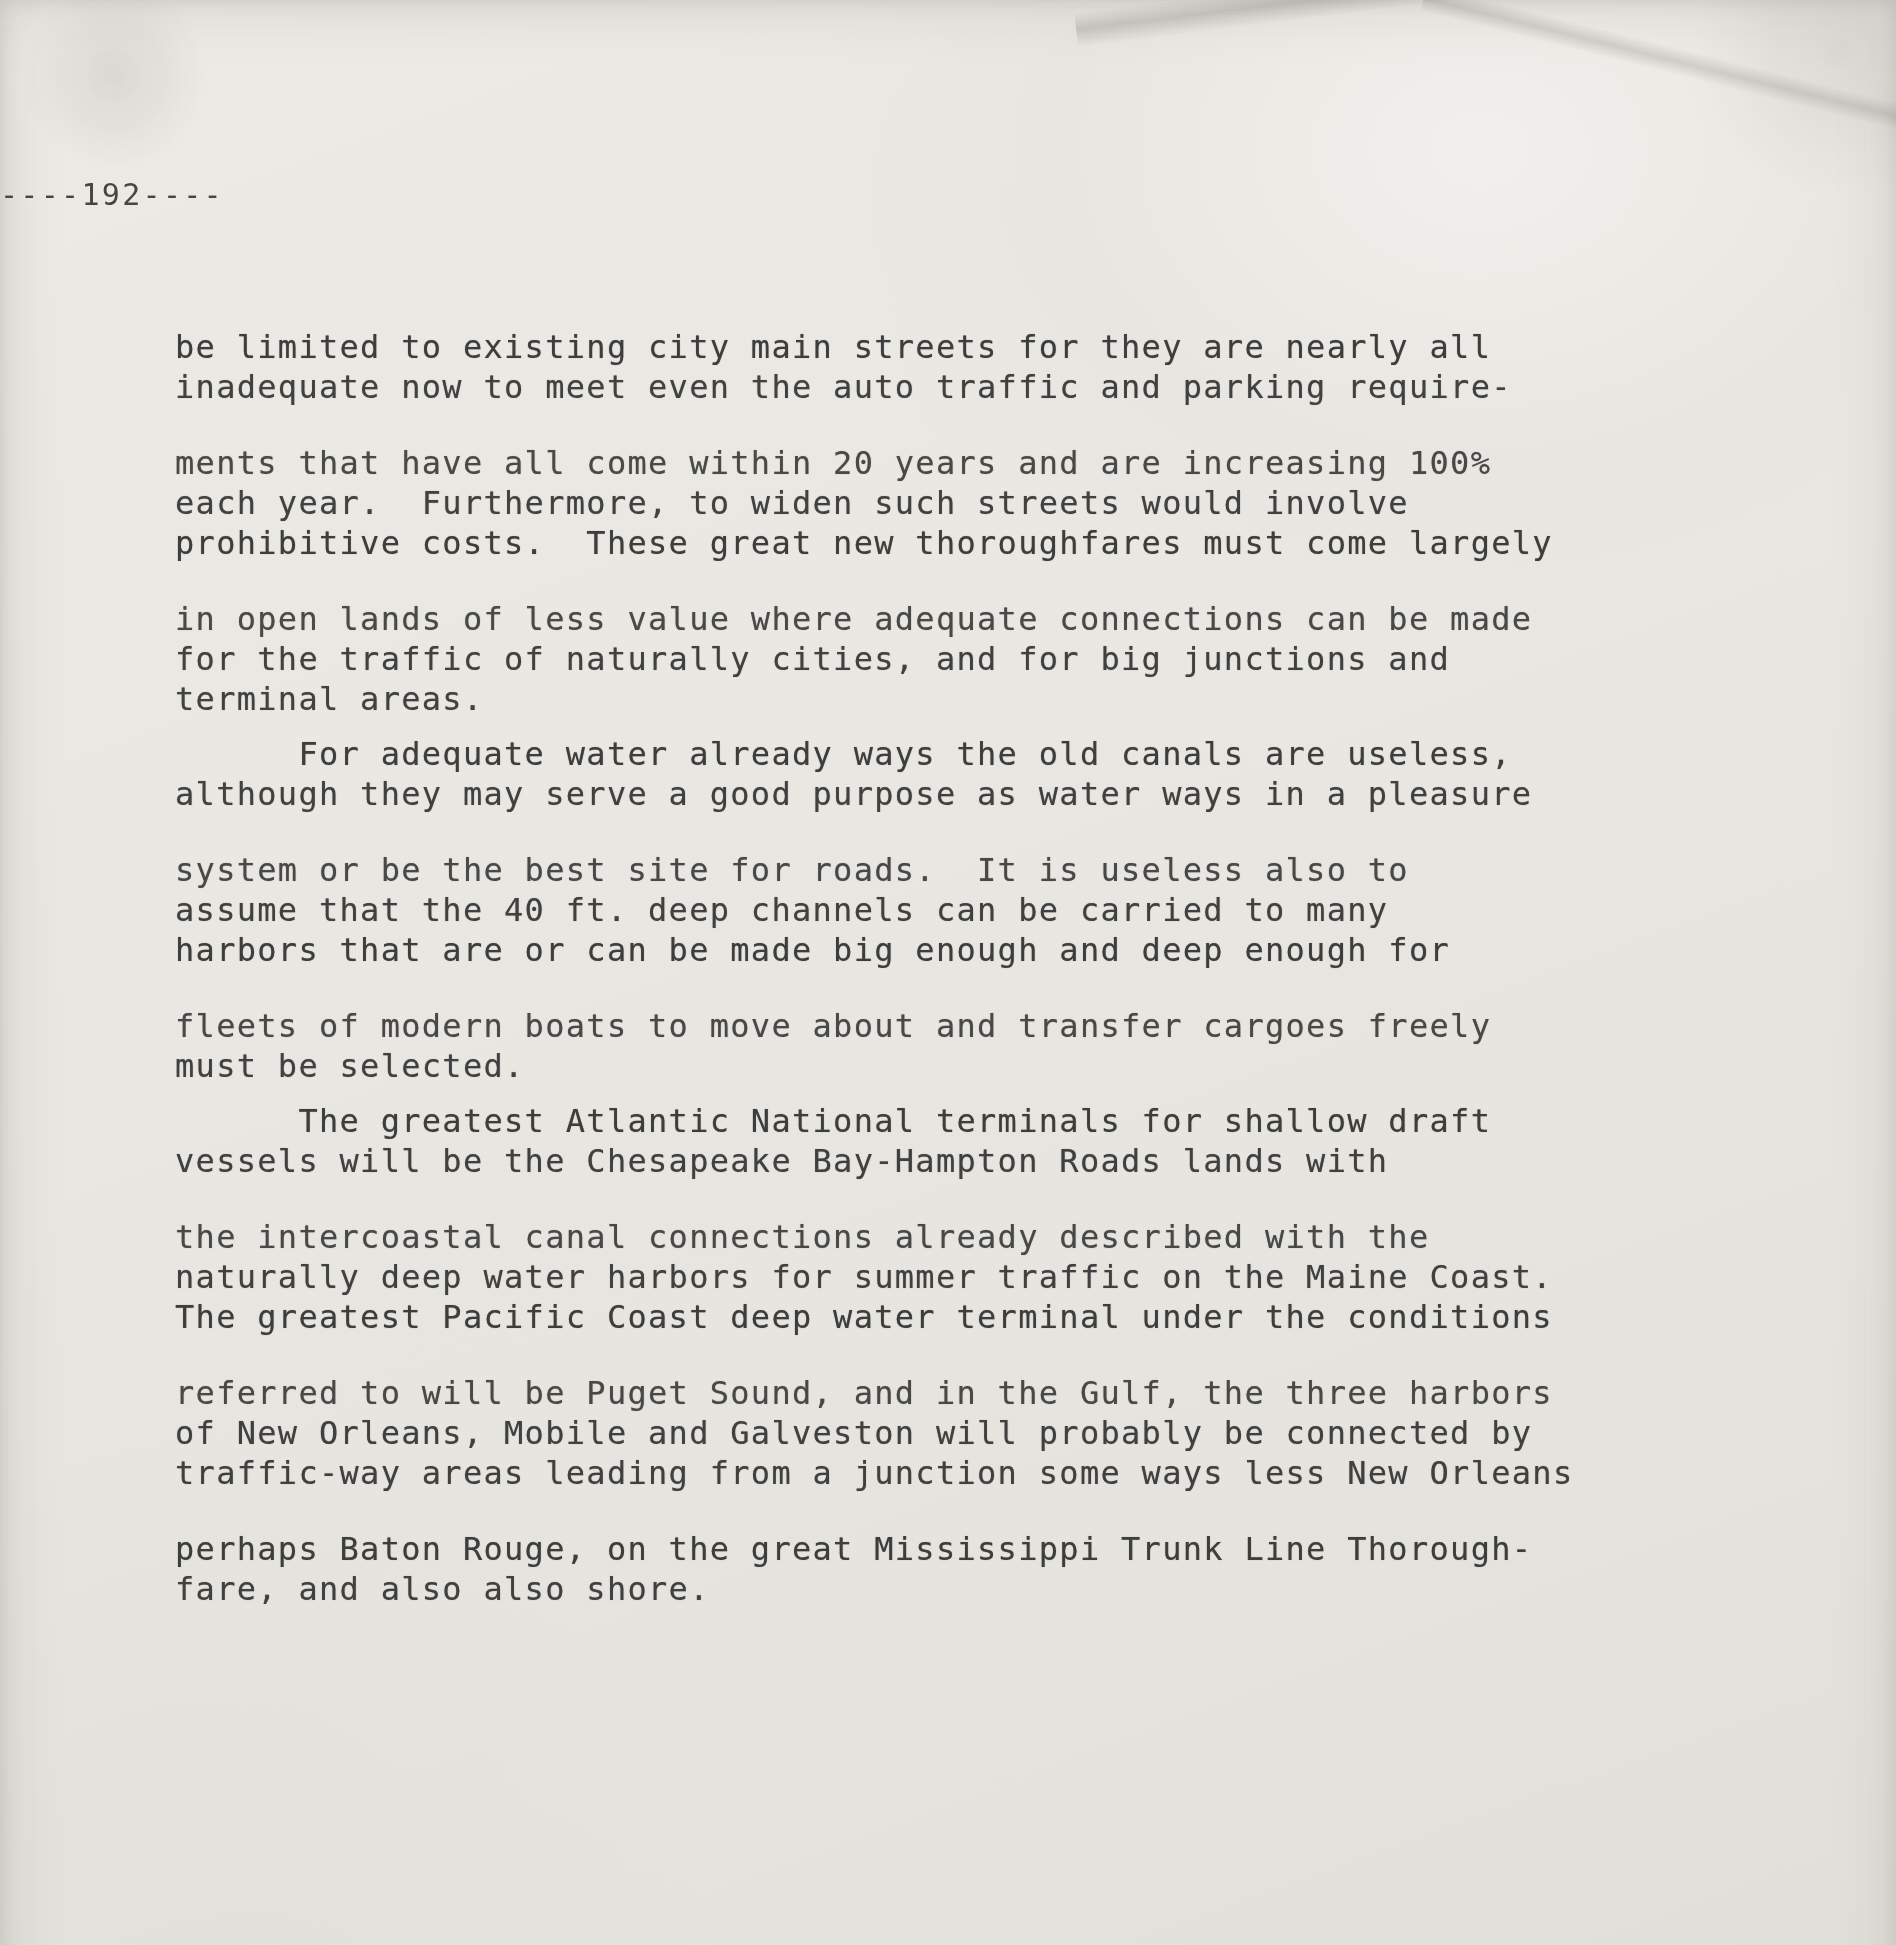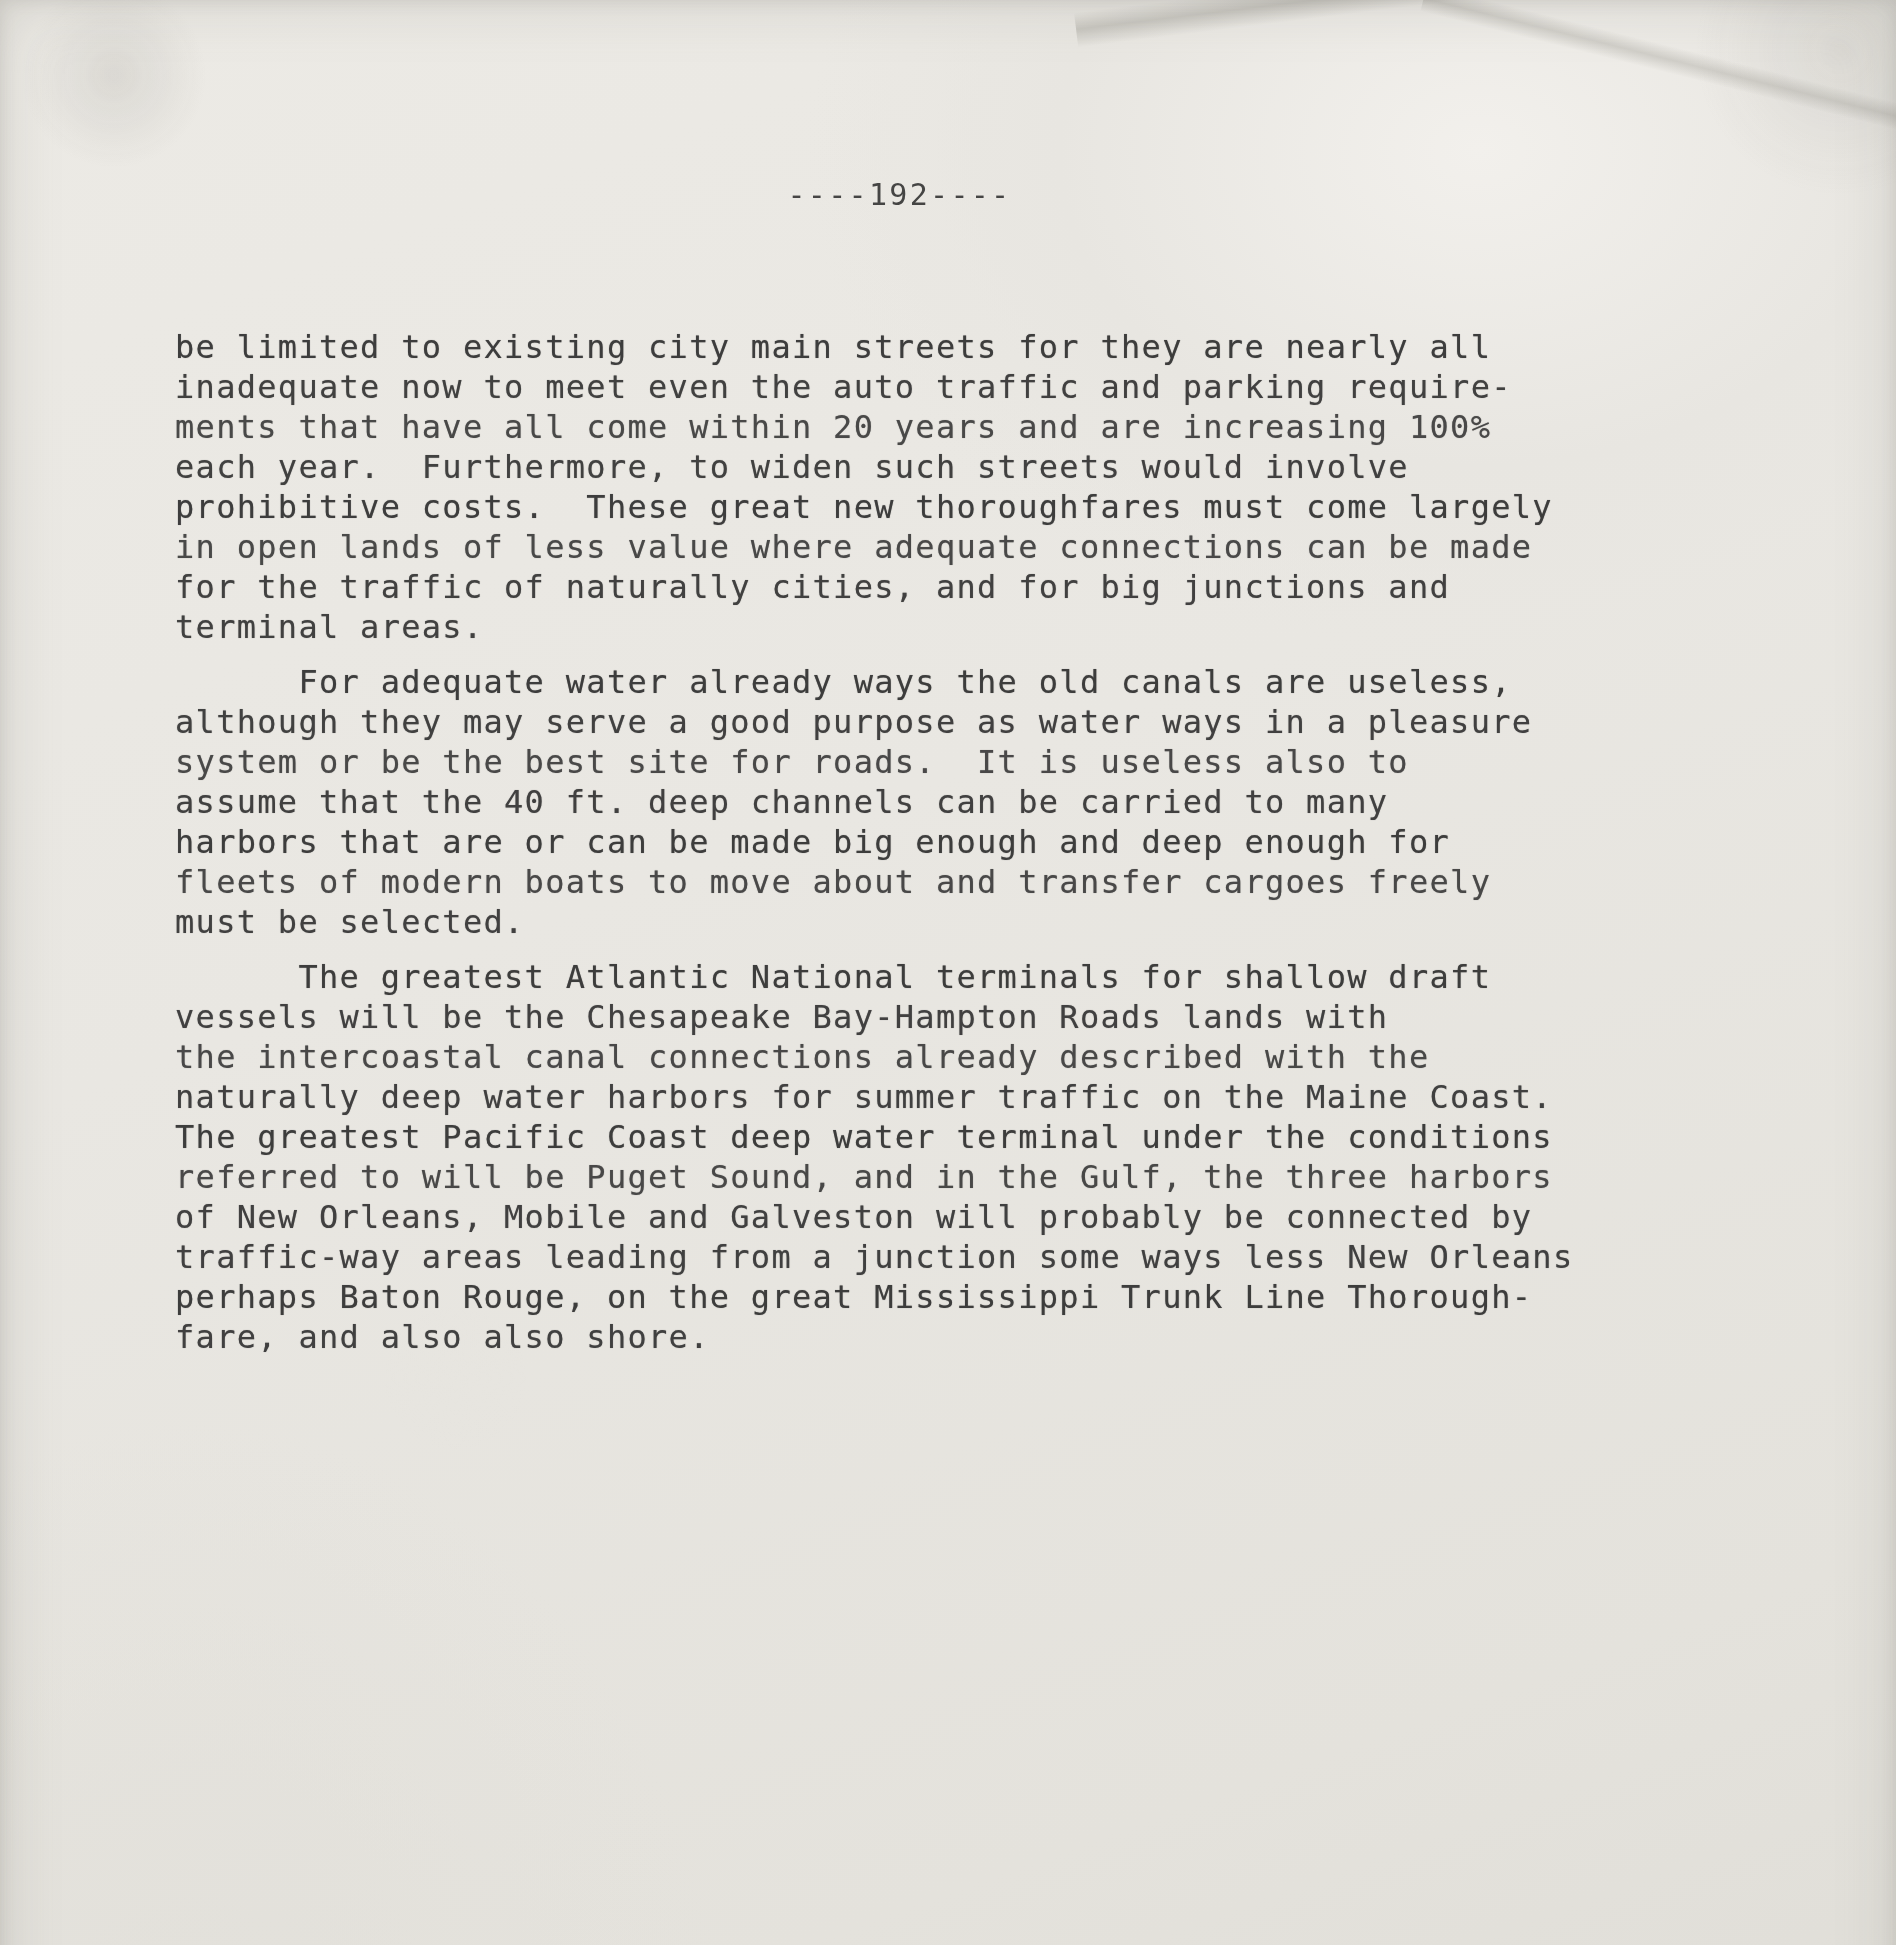--- a/index.html
+++ b/index.html
@@ -74,21 +74,20 @@
     position: absolute;
     left: 0; top: 0;
     width: 1897px;
     height: 2506px;
   }
 
   #page-number {
     position: absolute;
     left: 0; top: 177px;
     width: 1799px;
-    text-align: center;
     font-size: 30px;
     letter-spacing: 2.3px;
     color: #2b2b2b;
     opacity: 0.86;
     font-family: "DejaVu Sans Mono", monospace;
   }
 
   #body-text {
     position: absolute;
     left: 175px;
@@ -107,21 +106,21 @@
     white-space: pre;
     font-family: "DejaVu Sans Mono", monospace;
     opacity: 0.9;
     text-shadow: 0 0 1px rgba(60,60,60,0.55);
   }
   .line.indent {
     text-indent: 0;
   }
 
   
-  .line:nth-child(3n)   { opacity: 0.86; }
+  .line:nth-child(3n)   { opacity: 0.86; margin-top: 36px; }
   .line:nth-child(4n+1) { opacity: 0.92; }
 </style>
 </head>
 <body>
 
 <div id="page-sheet">
 
   <div id="grain"></div>
   <div class="crease" id="crease-1"></div>
   <div class="crease" id="crease-2"></div>

